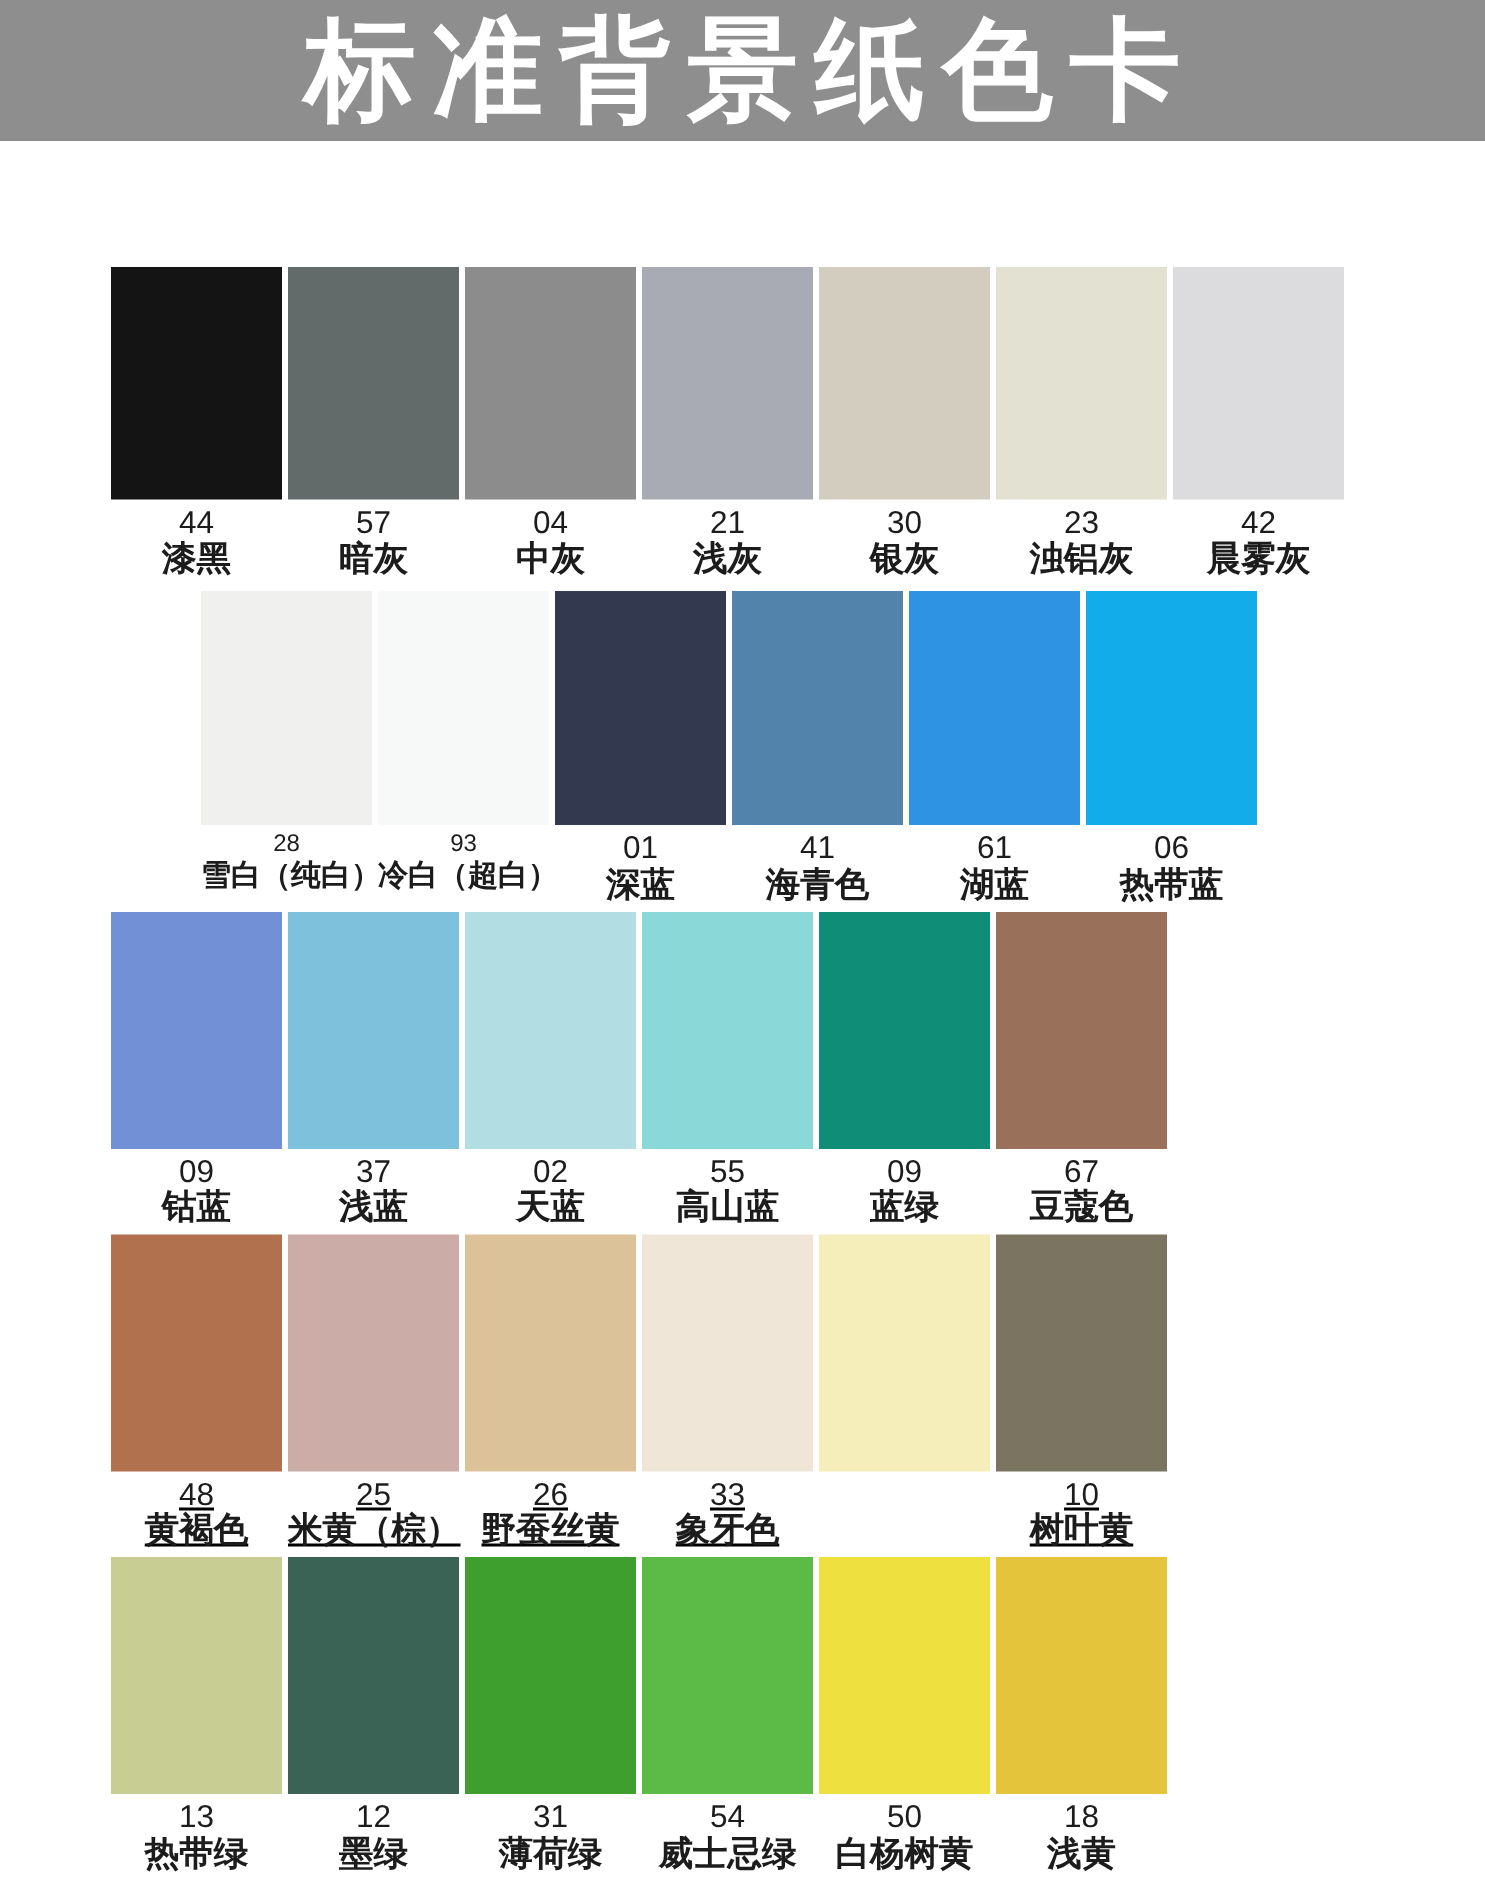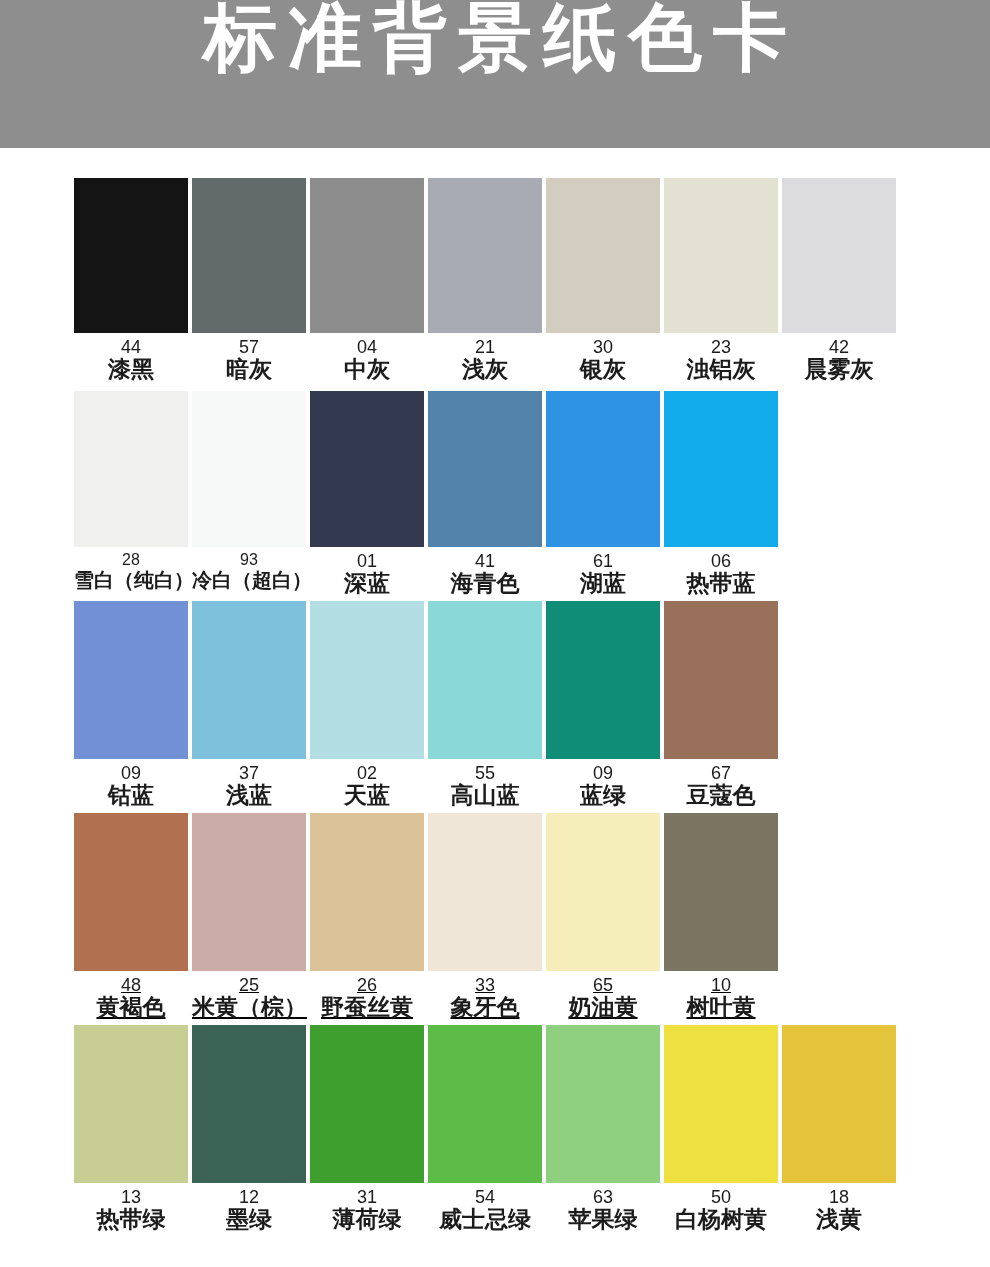--- a/index.html
+++ b/index.html
@@ -16,23 +16,24 @@
   }
   #page {
     width: 990px;
     height: 1267px;
     position: relative;
     background: #ffffff;
   }
   
   .banner {
     width: 990px;
-    height: 148px;
+    height: 94px;
     background: #8e8e8e;
     display: flex;
+    align-items: center;
     justify-content: center;
     box-sizing: border-box;
   }
   .banner-title {
     color: #ffffff;
     font-size: 74px;
     font-weight: bold;
     letter-spacing: 11px;
     line-height: 1;
     padding-left: 11px;
@@ -64,42 +65,42 @@
     height: 155px;
     display: block;
   }
   .caption {
     text-align: center;
     color: #1c1c1c;
     padding-top: 4px;
     line-height: 1.12;
   }
   .code {
-    font-size: 18px;
+    font-size: 21px;
     font-weight: normal;
     letter-spacing: 0px;
     font-family: "Liberation Sans", "DejaVu Sans", sans-serif;
   }
   .name {
     font-size: 23px;
     font-weight: bold;
     letter-spacing: 0px;
     white-space: nowrap;
     font-family: "DejaVu Sans", "Liberation Sans", sans-serif;
   }
   
   .cell.compact .code { font-size: 16px; }
   .cell.compact .name { font-size: 20px; }
   
   .row-0 .swatch { height: 155px; }
   .row-1 .swatch { height: 156px; }
   .row-2 .swatch { height: 158px; }
   .row-3 .swatch { height: 158px; }
   .row-4 .swatch { height: 158px; }
-  .row-1 { margin-top: 8px; }
+  .row-1 { margin-top: 8px; justify-content: center; }
   .row-2 { margin-top: 4px; }
   .row-3 { margin-top: 4px; text-decoration: underline; }
   .row-4 { margin-top: 4px; }
 </style>
 </head>
 <body>
 
 <div id="page">
 
   <div class="banner">
@@ -270,24 +271,20 @@
         </div>
         <div class="cell">
           <div class="swatch" style="background: rgb(240, 230, 216);"></div>
           <div class="caption">
             <div class="code">33</div>
             <div class="name">象牙色</div>
           </div>
         </div>
         <div class="cell">
           <div class="swatch" style="background: rgb(245, 237, 186);"></div>
-          <div class="caption">
-            <div class="code">65</div>
-            <div class="name">奶油黄</div>
-          </div>
         </div>
         <div class="cell">
           <div class="swatch" style="background: rgb(122, 116, 96);"></div>
           <div class="caption">
             <div class="code">10</div>
             <div class="name">树叶黄</div>
           </div>
         </div>
       </div>
       <div class="row row-4">
@@ -313,27 +310,20 @@
           </div>
         </div>
         <div class="cell">
           <div class="swatch" style="background: rgb(92, 187, 70);"></div>
           <div class="caption">
             <div class="code">54</div>
             <div class="name">威士忌绿</div>
           </div>
         </div>
         <div class="cell">
-          <div class="swatch" style="background: rgb(142, 208, 128);"></div>
-          <div class="caption">
-            <div class="code">63</div>
-            <div class="name">苹果绿</div>
-          </div>
-        </div>
-        <div class="cell">
           <div class="swatch" style="background: rgb(238, 225, 63);"></div>
           <div class="caption">
             <div class="code">50</div>
             <div class="name">白杨树黄</div>
           </div>
         </div>
         <div class="cell">
           <div class="swatch" style="background: rgb(227, 196, 59);"></div>
           <div class="caption">
             <div class="code">18</div>

